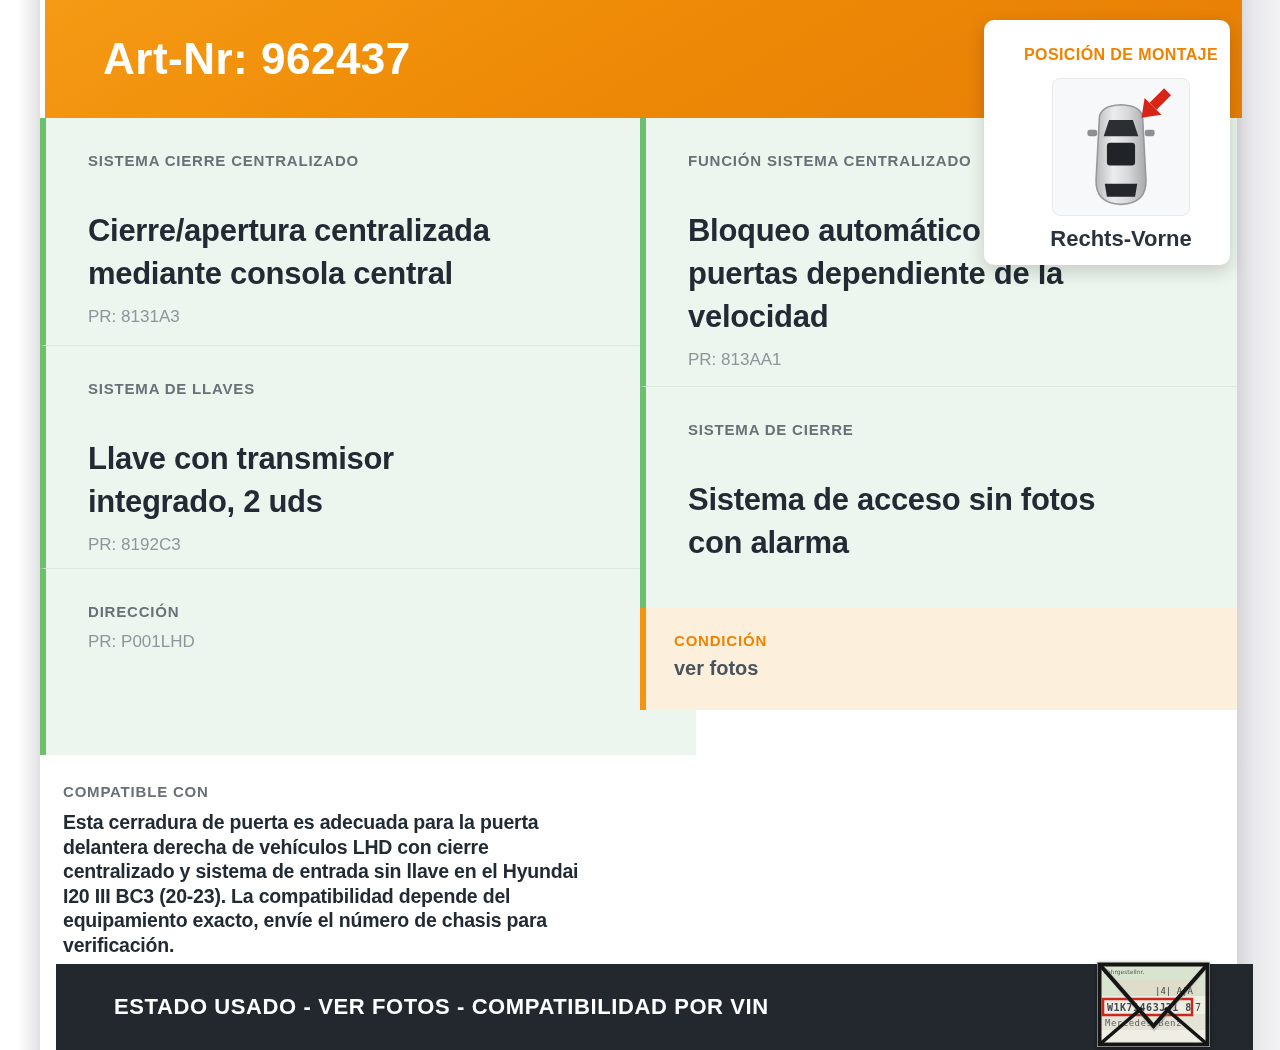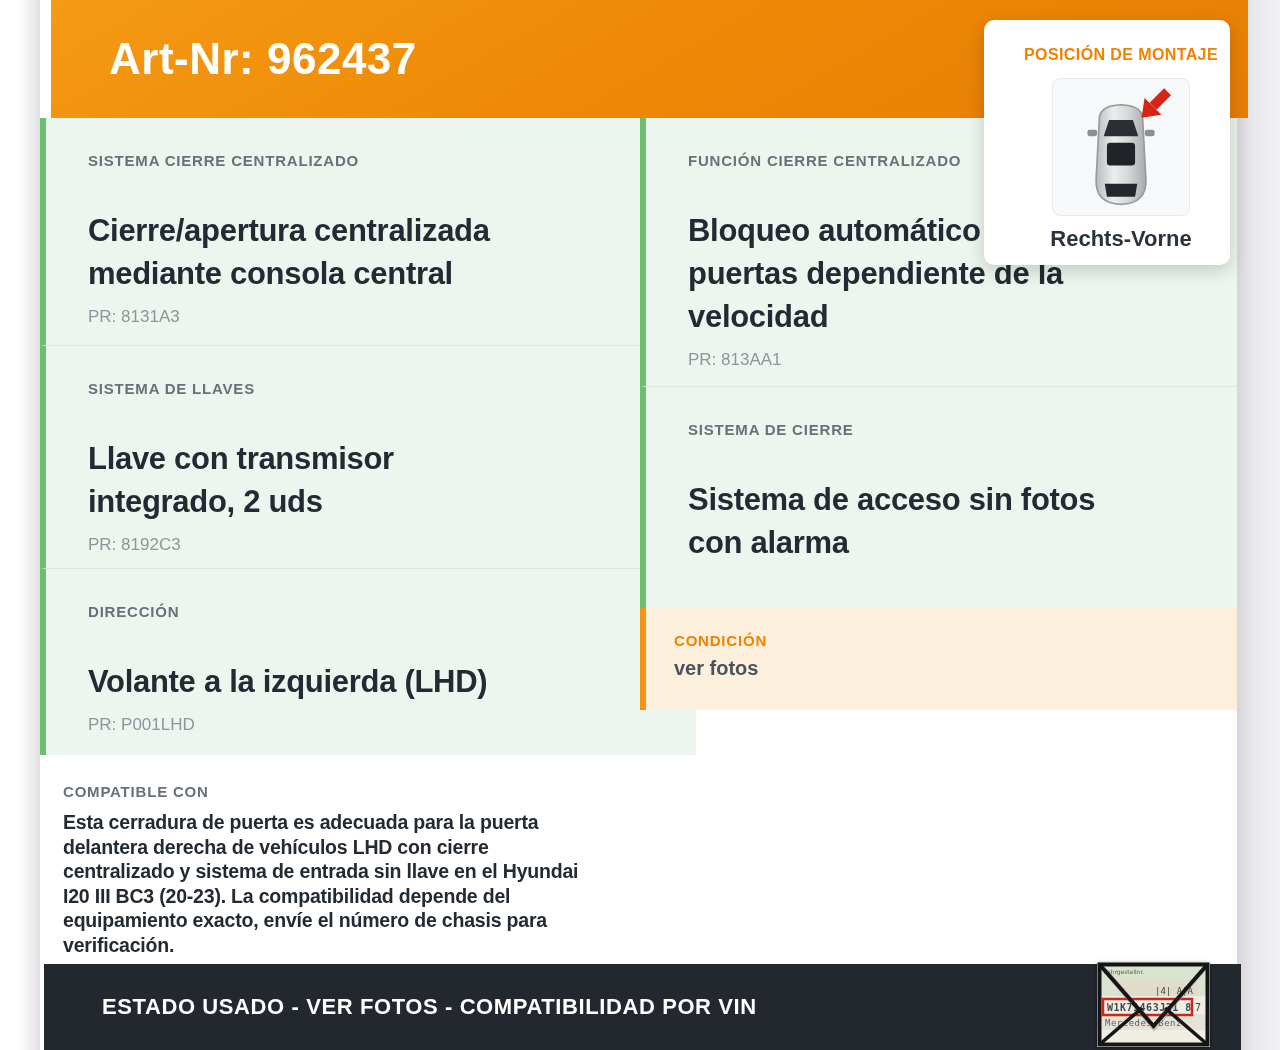--- a/index.html
+++ b/index.html
@@ -8,21 +8,21 @@
 
   
   .gutter-left  { position:absolute; left:0; top:0; width:40px; height:1050px;
                   background:linear-gradient(to right,#ffffff 0%,#ffffff 45%,#e9e9ec 88%,#dfdfe3 100%); }
   .gutter-right { position:absolute; left:1237px; top:0; width:43px; height:1050px;
                   background:linear-gradient(to right,#d6d6da 0%,#e9e9ec 40%,#f2f2f4 100%); }
 
   .content { position:absolute; left:40px; top:0; width:1197px; height:1050px; background:#ffffff; }
 
   
-  .topbar { position:absolute; left:11px; top:0; width:1197px; height:118px;
+  .topbar { position:absolute; left:5px; top:0; width:1197px; height:118px;
             background:linear-gradient(150deg,#f59a14 0%,#ee8a06 45%,#e67e06 100%);
             display:flex; align-items:center; padding-left:58px; }
   .topbar h1 { color:#ffffff; font-size:44px; font-weight:bold; letter-spacing:0.5px; }
 
   
   .col-left  { position:absolute; left:0;     top:118px; width:656px; }
   .col-right { position:absolute; left:600px; top:118px; width:597px; }
 
   .card { background:#edf6ee; border-left:6px solid #6cbf6c; padding:34px 28px 0 42px; }
   .card + .card { border-top:1px solid #dce8de; }
@@ -36,21 +36,21 @@
 
   .card-condition { background:#fcf0dd; border-left:6px solid #f39415; height:102px; padding:24px 28px 0 28px; }
   .card-condition .card-label { color:#ef8300; margin-bottom:8px; }
   .condition-text { font-size:20px; color:#4a535d; font-weight:bold; }
 
   .card-compatible { background:#ffffff; height:203px; padding:28px 30px 0 23px; }
   .compat-text { font-size:19.5px; line-height:24.5px; font-weight:bold; color:#222a33;
                  white-space:pre-line; letter-spacing:-0.2px; }
 
   
-  .bottombar { position:absolute; left:4px; top:964px; width:1197px; height:86px; background:#23272e;
+  .bottombar { position:absolute; left:16px; top:964px; width:1197px; height:86px; background:#23272e;
                display:flex; align-items:center; padding-left:58px; }
   .bottombar .bar-text { color:#ffffff; font-size:22px; font-weight:bold; letter-spacing:0.6px; }
 
   
   .position-card { position:absolute; left:944px; top:20px; width:246px; height:245px; background:#ffffff;
                    border-radius:10px; box-shadow:0 6px 18px rgba(0,0,0,0.18); text-align:center; z-index:6;padding-left:28px; }
   .position-title { margin-top:26px; font-size:16px; font-weight:bold; color:#f08200; letter-spacing:0.4px; }
   .position-imgbox { width:138px; height:138px; margin:14px auto 10px auto; background:#f7f8fa;
                      border:1px solid #e7e9ec; border-radius:8px; display:flex; align-items:center; justify-content:center; }
   .position-location { font-size:22px; font-weight:bold; color:#2a323c; }
@@ -80,37 +80,36 @@
         <div class="card-pr">PR: 8131A3</div>
       </section>
       <section class="card h-223">
         <div class="card-label">SISTEMA DE LLAVES</div>
         <div class="card-title">Llave con transmisor
 integrado, 2 uds</div>
         <div class="card-pr">PR: 8192C3</div>
       </section>
       <section class="card h-187">
         <div class="card-label">DIRECCIÓN</div>
-        <div class="card-title">Volante a la izquierda (LHD)</div>
         <div class="card-pr">PR: P001LHD</div>
       </section>
       <section class="card-compatible">
         <div class="card-label">COMPATIBLE CON</div>
         <div class="compat-text">Esta cerradura de puerta es adecuada para la puerta
 delantera derecha de vehículos LHD con cierre
 centralizado y sistema de entrada sin llave en el Hyundai
 I20 III BC3 (20-23). La compatibilidad depende del
 equipamiento exacto, envíe el número de chasis para
 verificación.</div>
       </section>
     </div>
 
     <div class="col-right">
       <section class="card h-268">
-        <div class="card-label">FUNCIÓN CIERRE CENTRALIZADO</div>
+        <div class="card-label">FUNCIÓN SISTEMA CENTRALIZADO</div>
         <div class="card-title">Bloqueo automático de
 puertas dependiente de la
 velocidad</div>
         <div class="card-pr">PR: 813AA1</div>
       </section>
       <section class="card h-222">
         <div class="card-label">SISTEMA DE CIERRE</div>
         <div class="card-title">Sistema de acceso sin fotos
 con alarma</div>
       </section>

